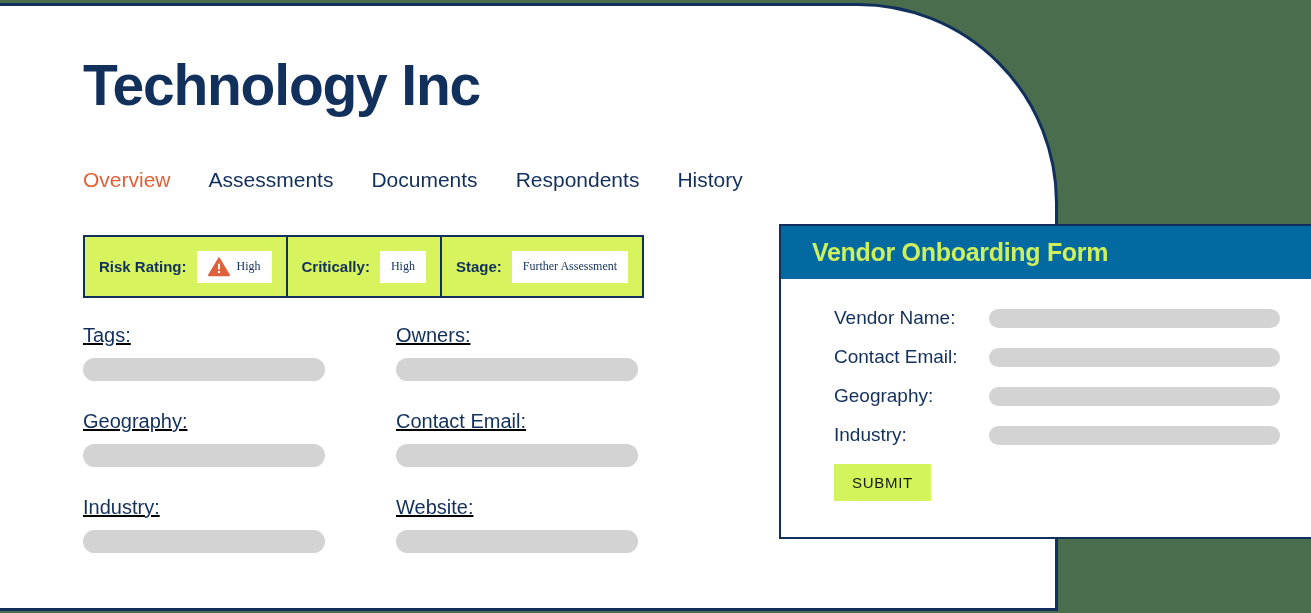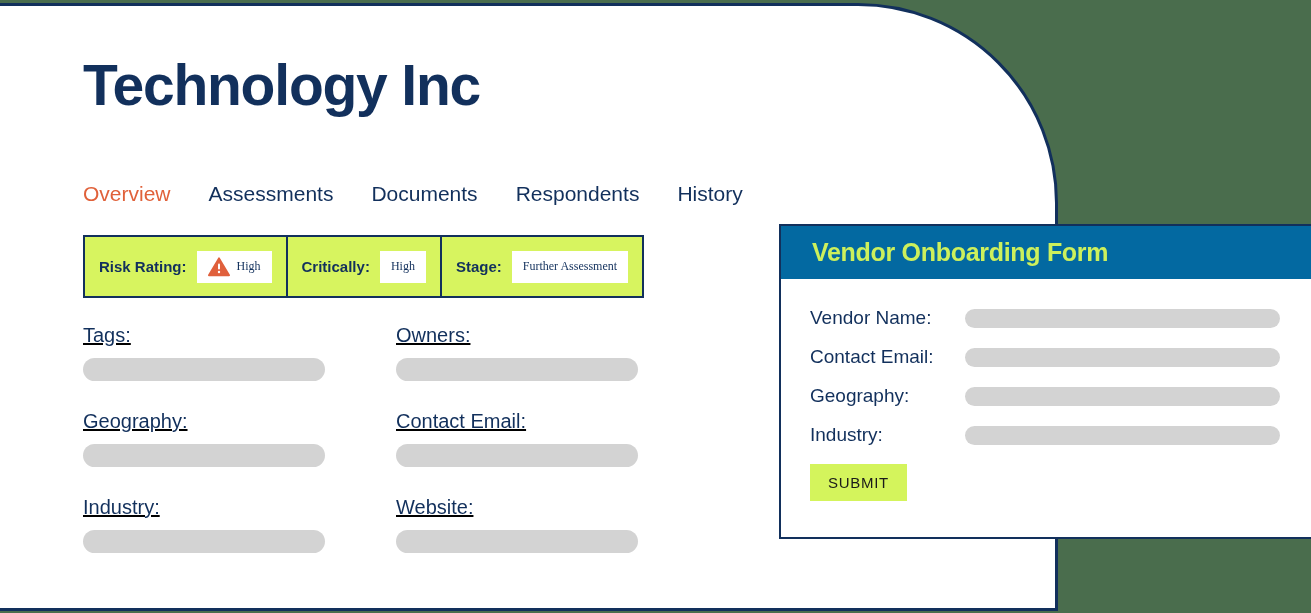--- a/index.html
+++ b/index.html
@@ -36,21 +36,21 @@
     color: #12305c;
     letter-spacing: -1.2px;
     line-height: 1.1;
     white-space: nowrap;
   }
 
   
   .tabs {
     position: absolute;
     left: 120px;
-    top: 176px;
+    top: 162px;
     display: flex;
     align-items: flex-start;
     gap: 38px;
   }
   .tab {
     font-size: 21px;
     color: #12305c;
     white-space: nowrap;
     cursor: pointer;
   }
@@ -134,21 +134,21 @@
     align-items: center;
     padding-left: 31px;
   }
   .form-header-title {
     color: #cdf05c;
     font-size: 25px;
     font-weight: 600;
     letter-spacing: -0.3px;
     white-space: nowrap;
   }
-  .form-body { padding: 28px 31px 0 29px; }
+  .form-body { padding: 28px 31px 0 29px; margin-left: 24px; }
   .form-row {
     display: flex;
     align-items: center;
     margin-bottom: 17px;
   }
   .form-label {
     font-size: 19px;
     color: #12305c;
     width: 155px;
     white-space: nowrap;

